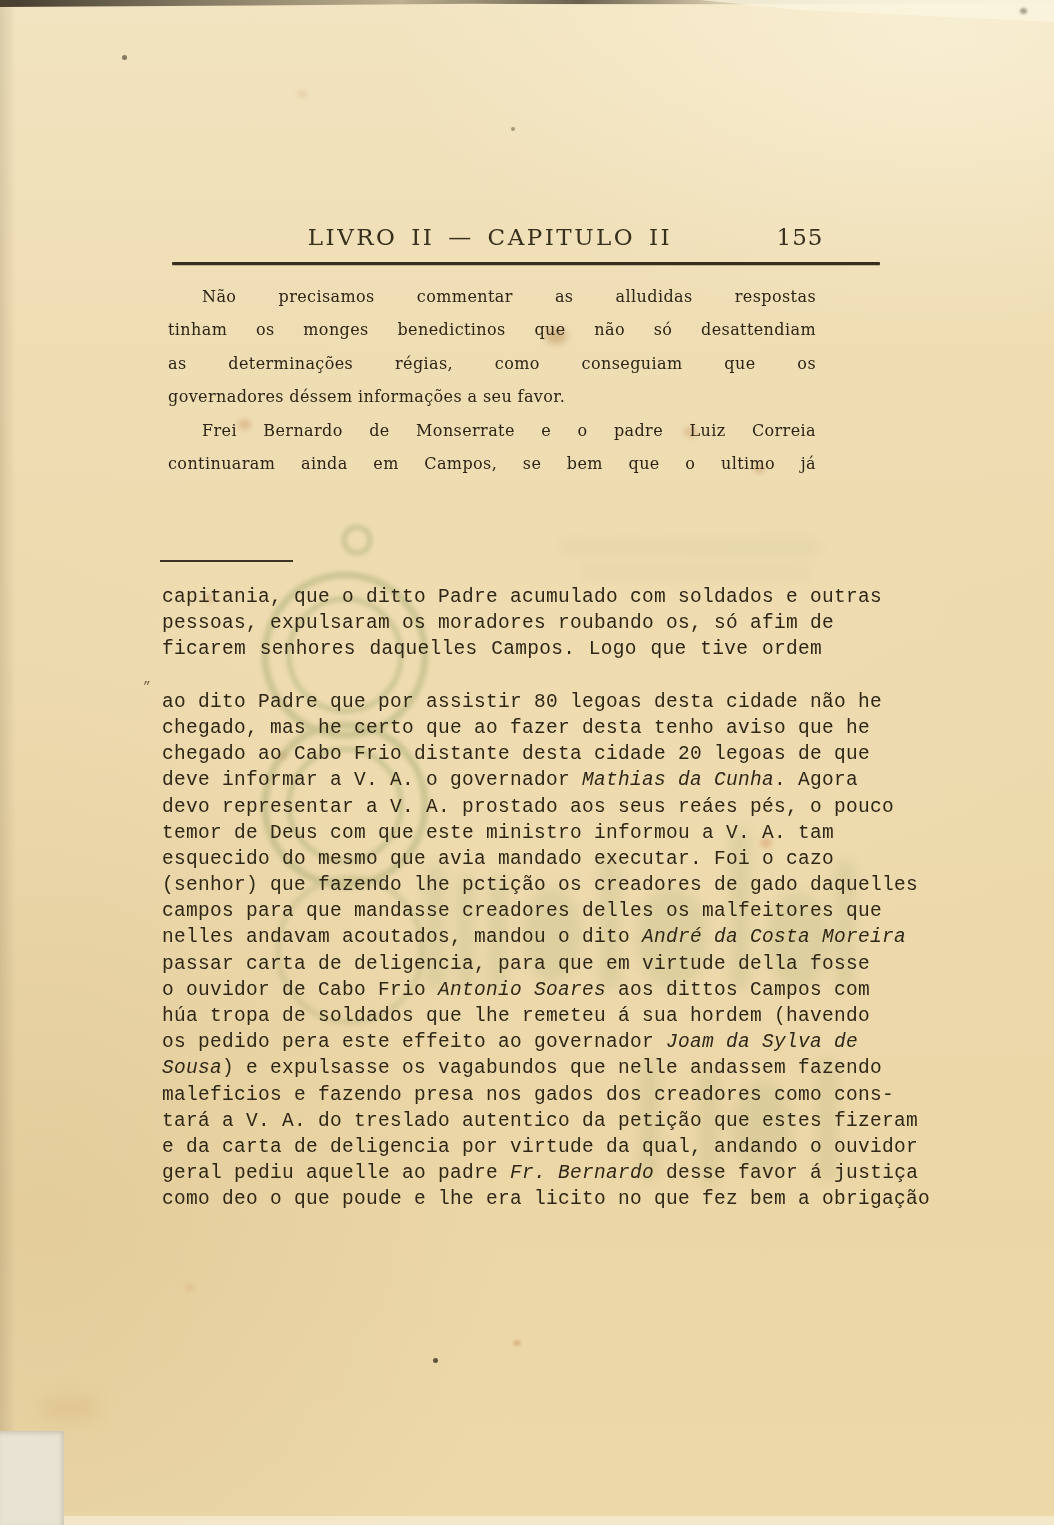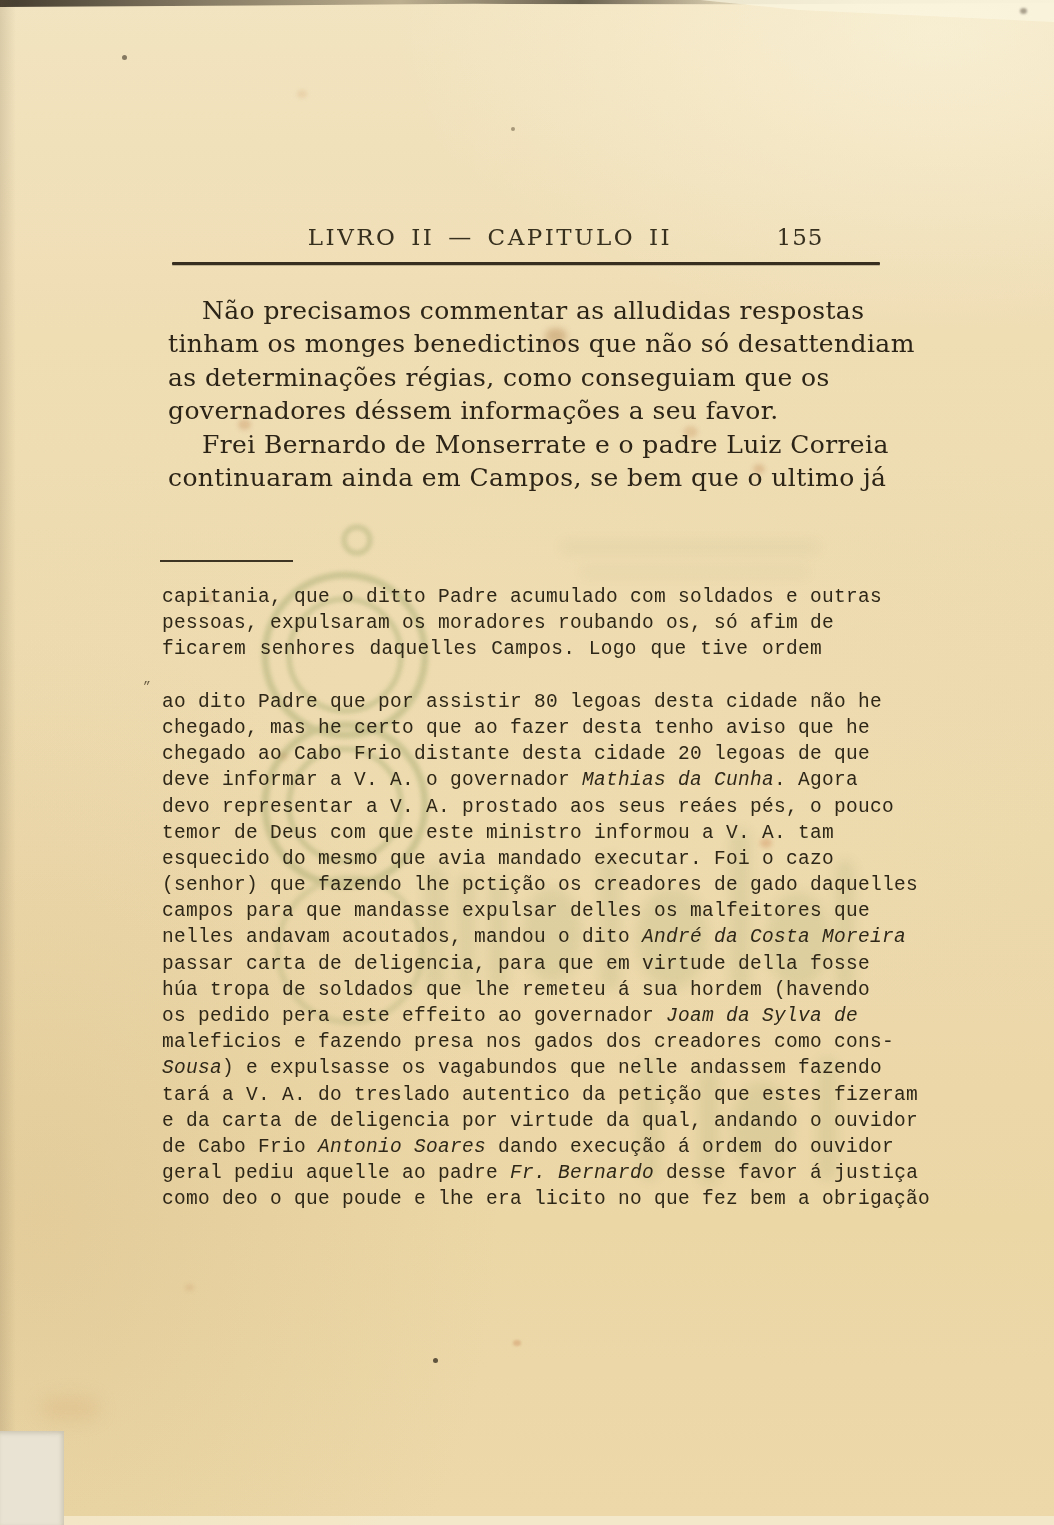--- a/index.html
+++ b/index.html
@@ -49,22 +49,22 @@
     position:absolute; left:745px; top:224px; width:110px;
     text-align:center; font-size:23px; letter-spacing:1px; color:#38301f;
   }
   .header-rule {
     position:absolute; left:172px; top:262px; width:708px; height:3px;
     background:#372e20; border-radius:1px;
     box-shadow:0 1px 0 rgba(55,46,32,0.25);
   }
   
   .main-text {
-    position:absolute; left:168px; top:294px; width:648px;
-    font-size:25px; color:#2c2416; letter-spacing:0.4px;
+    position:absolute; left:168px; top:280px; width:648px;
+    font-size:16px; color:#2c2416; letter-spacing:0.4px;
   }
   .main-text .tline { line-height:33.4px; height:33.4px; }
   
   .footnote-rule {
     position:absolute; left:160px; top:560px; width:133px; height:2px;
     background:#3d3424;
   }
   .footnote-text {
     position:absolute; left:162px; top:584px; width:660px;
     font-size:19.5px; color:#2e2718; letter-spacing:0.3px;
@@ -185,27 +185,27 @@
       <div class="tline"><span>ficarem senhores daquelles Campos. Logo que tive ordem</span></div>
       <div class="tline"><span class="margin-mark">„</span></div>
       <div class="tline"><span>ao dito Padre que por assistir 80 legoas desta cidade não he</span></div>
       <div class="tline"><span>chegado, mas he certo que ao fazer desta tenho aviso que he</span></div>
       <div class="tline"><span>chegado ao Cabo Frio distante desta cidade 20 legoas de que</span></div>
       <div class="tline"><span>deve informar a V. A. o governador </span><span class="it">Mathias da Cunha</span><span>. Agora</span></div>
       <div class="tline"><span>devo representar a V. A. prostado aos seus reáes pés, o pouco</span></div>
       <div class="tline"><span>temor de Deus com que este ministro informou a V. A. tam</span></div>
       <div class="tline"><span>esquecido do mesmo que avia mandado executar. Foi o cazo</span></div>
       <div class="tline"><span>(senhor) que fazendo lhe pctição os creadores de gado daquelles</span></div>
-      <div class="tline"><span>campos para que mandasse expulsar delles os malfeitores que</span></div>
+      <div class="tline"><span>campos para que mandasse creadores delles os malfeitores que</span></div>
       <div class="tline"><span>nelles andavam acoutados, mandou o dito </span><span class="it">André da Costa Moreira</span></div>
       <div class="tline"><span>passar carta de deligencia, para que em virtude della fosse</span></div>
+      <div class="tline"><span>o ouvidor de Cabo Frio </span><span class="it">Antonio Soares</span><span> aos dittos Campos com</span></div>
       <div class="tline"><span>húa tropa de soldados que lhe remeteu á sua hordem (havendo</span></div>
       <div class="tline"><span>os pedido pera este effeito ao governador </span><span class="it">Joam da Sylva de</span></div>
+      <div class="tline"><span class="it">Sousa</span><span>) e expulsasse os vagabundos que nelle andassem fazendo</span></div>
       <div class="tline"><span>maleficios e fazendo presa nos gados dos creadores como cons-</span></div>
-      <div class="tline"><span class="it">Sousa</span><span>) e expulsasse os vagabundos que nelle andassem fazendo</span></div>
       <div class="tline"><span>tará a V. A. do treslado autentico da petição que estes fizeram</span></div>
       <div class="tline"><span>e da carta de deligencia por virtude da qual, andando o ouvidor</span></div>
-      <div class="tline"><span>de Cabo Frio </span><span class="it">Antonio Soares</span><span> dando execução á ordem do ouvidor</span></div>
       <div class="tline"><span>geral pediu aquelle ao padre </span><span class="it">Fr. Bernardo</span><span> desse favor á justiça</span></div>
       <div class="tline"><span>como deo o que poude e lhe era licito no que fez bem a obrigação</span></div>
     </div>
 
 </div>
 
 </body></html>

